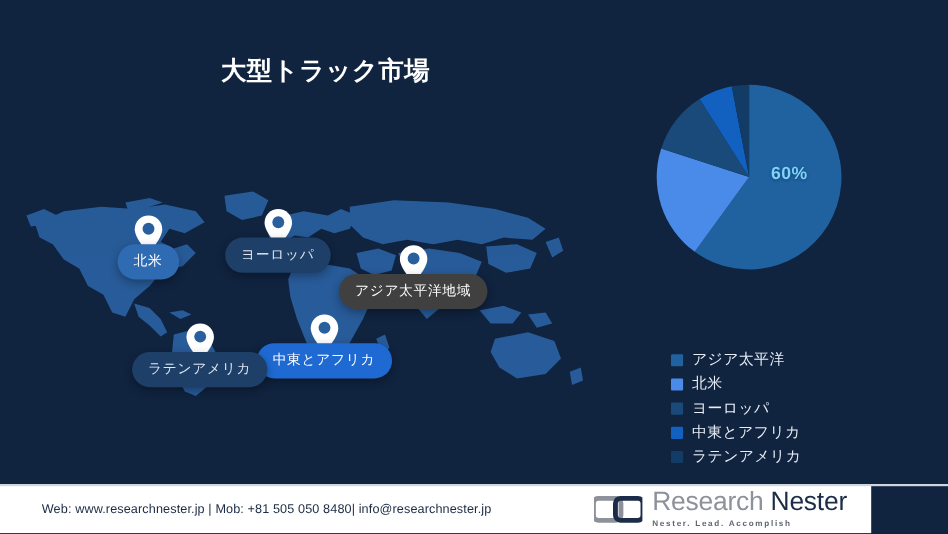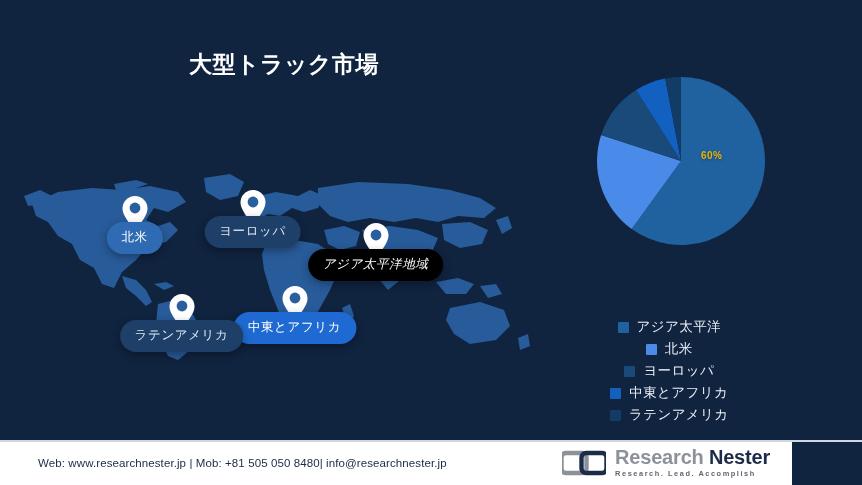--- a/index.html
+++ b/index.html
@@ -12,21 +12,21 @@
   .slide {
     position:relative;
     width:862px; height:485px;
     background:#10233f;
     overflow:hidden;
   }
 
   
   .title-block {
     position:absolute;
-    left:4px; top:48px;
+    left:16px; top:48px;
     width:560px;
     text-align:center;
     color:#ffffff;
     line-height:1.42;
     letter-spacing:.5px;
     z-index:5;
   }
   .title-line { font-size:23px; font-weight:bold; display:block; }
   .title-line.l2 { font-size:24px; }
 
@@ -77,39 +77,38 @@
         rgba(255,255,255,0) 0 76%,
         rgba(255,255,255,.92) 79%,
         rgba(255,255,255,.96) 88%,
         rgba(255,255,255,.55) 95%,
         rgba(255,255,255,0) 100%);
     filter:blur(.4px);
   }
   .pie-svg { position:absolute; left:21px; top:21px; width:170px; height:170px; }
   .pie-label {
     position:absolute;
-    color:#eab308;
-    font-size:10px;
+    color:#7dd3fc;
+    font-size:16px;
     font-weight:bold;
     letter-spacing:.4px;
     text-shadow:0 1px 3px rgba(0,0,0,.3);
   }
 
   
   .legend {
     position:absolute;
     left:610px; top:317px;
     z-index:4;
   }
   .legend-row {
     display:flex;
     align-items:center;
     margin-bottom:2px;
     height:20px;
-    justify-content:center;
   }
   .legend-swatch {
     width:11px; height:11px;
     margin-right:8px;
     flex:0 0 auto;
     border-radius:1px;
   }
   .legend-text {
     font-size:13.5px;
     color:#e9eef6;
@@ -144,22 +143,22 @@
   .logo {
     position:absolute;
     right:22px;
     display:flex;
     align-items:center;
     gap:9px;
   }
   .logo-mark { width:44px; height:26px; flex:0 0 auto; }
   .logo-text { line-height:1; }
   .logo-title {
-    font-size:20px;
-    font-weight:bold;
+    font-size:24px;
+    font-weight:normal;
     letter-spacing:-.2px;
     white-space:nowrap;
   }
   .logo-title .w1 { color:#8d9199; }
   .logo-title .w2 { color:#1b2b48; }
   .logo-tag {
     font-size:7.4px;
     color:#5c6personally;
     color:#5f6672;
     letter-spacing:1.55px;
@@ -248,21 +247,21 @@
     <div class="pin-label" style="background:#1d3f68; color:#dde6f2;">ヨーロッパ</div>
   </div>
 
   <div class="pin-group" style="left:375px; top:222px; width:1px;">
     <div class="pin-icon">
       <svg viewBox="0 0 28 36">
           <path d="M14 1 C7 1 1.5 6.6 1.5 13.4 C1.5 22 14 35 14 35 C14 35 26.5 22 26.5 13.4 C26.5 6.6 21 1 14 1 Z" fill="#ffffff"></path>
           <circle cx="14" cy="13" r="5.4" fill="#2a5f9e"></circle>
         </svg>
     </div>
-    <div class="pin-label" style="background:#000000;font-style:italic;">アジア太平洋地域</div>
+    <div class="pin-label" style="background:#404040;">アジア太平洋地域</div>
   </div>
 
   <div class="pin-group" style="left:294px; top:285px; width:1px;">
     <div class="pin-icon">
       <svg viewBox="0 0 28 36">
           <path d="M14 1 C7 1 1.5 6.6 1.5 13.4 C1.5 22 14 35 14 35 C14 35 26.5 22 26.5 13.4 C26.5 6.6 21 1 14 1 Z" fill="#ffffff"></path>
           <circle cx="14" cy="13" r="5.4" fill="#2a5f9e"></circle>
         </svg>
     </div>
     <div class="pin-label" style="background:#1f6ad2;">中東とアフリカ</div>
@@ -320,18 +319,18 @@
     <div class="footer-contact">Web: www.researchnester.jp | Mob: +81 505 050 8480| info@researchnester.jp</div>
     <div class="logo">
       <svg class="logo-mark" viewBox="0 0 44 26">
         <path d="M4 3 H20 A4.5 4.5 0 0 1 24.5 7.5 V18.5 A4.5 4.5 0 0 1 20 23 H4 A4.5 4.5 0 0 1 -0.5 18.5 V7.5 A4.5 4.5 0 0 1 4 3 Z" fill="none" stroke="#8d9199" stroke-width="4.4"></path>
         <path d="M24 3 H40 A4.5 4.5 0 0 1 44.5 7.5 V18.5 A4.5 4.5 0 0 1 40 23 H24 A4.5 4.5 0 0 1 19.5 18.5 V7.5 A4.5 4.5 0 0 1 24 3 Z" fill="none" stroke="#1b2b48" stroke-width="4.4"></path>
       </svg>
       <div class="logo-text">
         <div class="logo-title">
           <span class="w1">Research</span><span>&nbsp;</span><span class="w2">Nester</span>
         </div>
-        <div class="logo-tag">Research. Lead. Accomplish</div>
+        <div class="logo-tag">Nester. Lead. Accomplish</div>
       </div>
     </div>
   </div>
 
 </div>
 
 </body></html>

